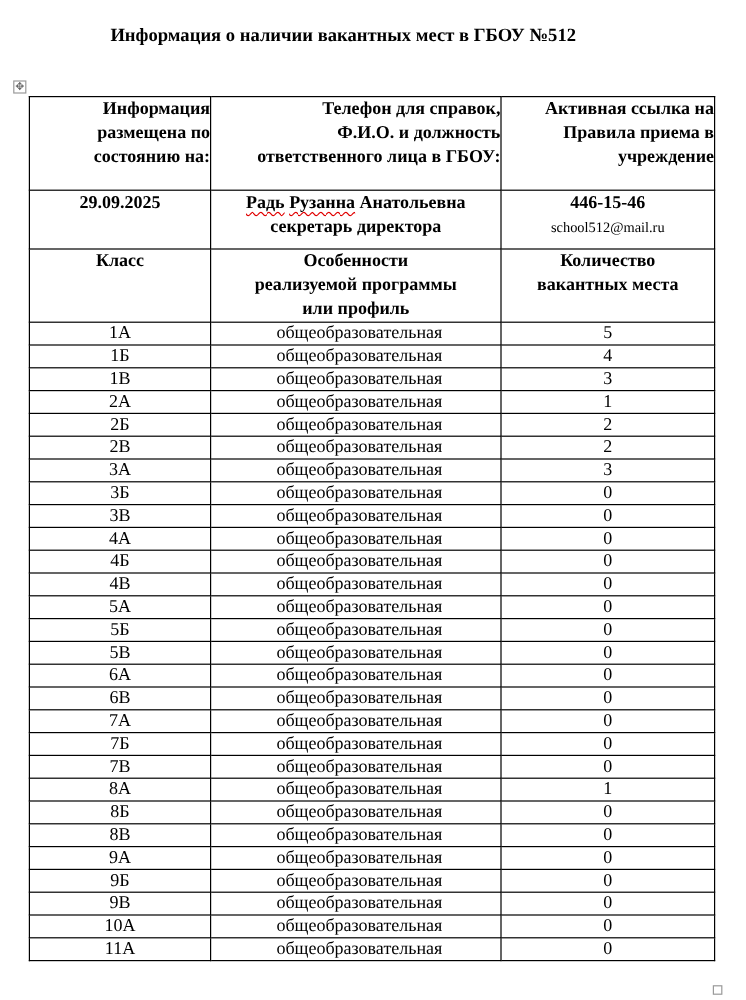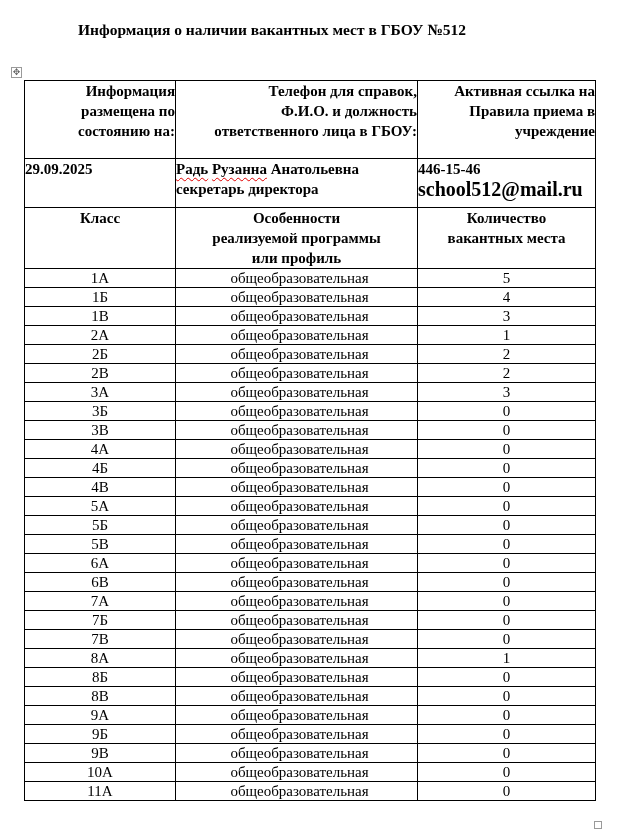--- a/index.html
+++ b/index.html
@@ -1,21 +1,21 @@
 <!DOCTYPE html>
 <html><head>
   <meta charset="utf-8">
   <style>
     html, body { margin: 0; padding: 0; background: #ffffff; }
     body {
       width: 622px; height: 833px; position: relative; overflow: hidden;
       font-family: "Liberation Serif", "DejaVu Serif", serif; color: #000;
     }
     .title {
-      position: absolute; left: 4px; top: 21px; width: 536px;
+      position: absolute; left: 18px; top: 21px; width: 536px;
       text-align: center; font-weight: bold; font-size: 15.5px;
     }
     .move-handle {
       position: absolute; left: 11px; top: 67px; width: 9px; height: 9px;
       border: 1px solid #9a9a9a; background: #fff;
       font-size: 9px; line-height: 9px; text-align: center; color: #666;
     }
     .resize-handle {
       position: absolute; left: 594px; top: 821px; width: 6px; height: 6px;
       border: 1px solid #9a9a9a; background: #fff;
@@ -29,21 +29,21 @@
     }
     col.c1 { width: 151px; }
     col.c2 { width: 242px; }
     col.c3 { width: 178px; }
     .hdr td {
       font-weight: bold; font-size: 15px; text-align: right;
       line-height: 20px; height: 77px; padding-top: 0;
     }
     .hdr td div { padding-top: 0px; }
     .info td {
-      font-weight: bold; font-size: 15px; text-align: left; line-height: 20px;
+      font-weight: bold; font-size: 15px; text-align: center; line-height: 20px;
       height: 48px; vertical-align: middle;
     }
     .colhdr td {
       font-weight: bold; font-size: 15px; text-align: center; line-height: 20px;
       height: 60px;
     }
     .row td {
       height: 18px; line-height: 18px; font-size: 15px;
     }
     .row td.cls { text-align: center; }
@@ -86,21 +86,21 @@
       </td>
     </tr>
     <tr class="info">
       <td>29.09.2025</td>
       <td>
         <div><span class="spell">Радь</span> <span class="spell">Рузанна</span> <span>Анатольевна</span></div>
         <div>секретарь директора</div>
       </td>
       <td>
         <div>446-15-46</div>
-        <div style="font-weight:bold;font-size:20px;">school512@mail.ru</div>
+        <div style="font-weight:normal;font-size:12px;">school512@mail.ru</div>
       </td>
     </tr>
     <tr class="colhdr">
       <td>Класс</td>
       <td>
         <div>Особенности</div>
         <div>реализуемой программы</div>
         <div>или профиль</div>
       </td>
       <td>

